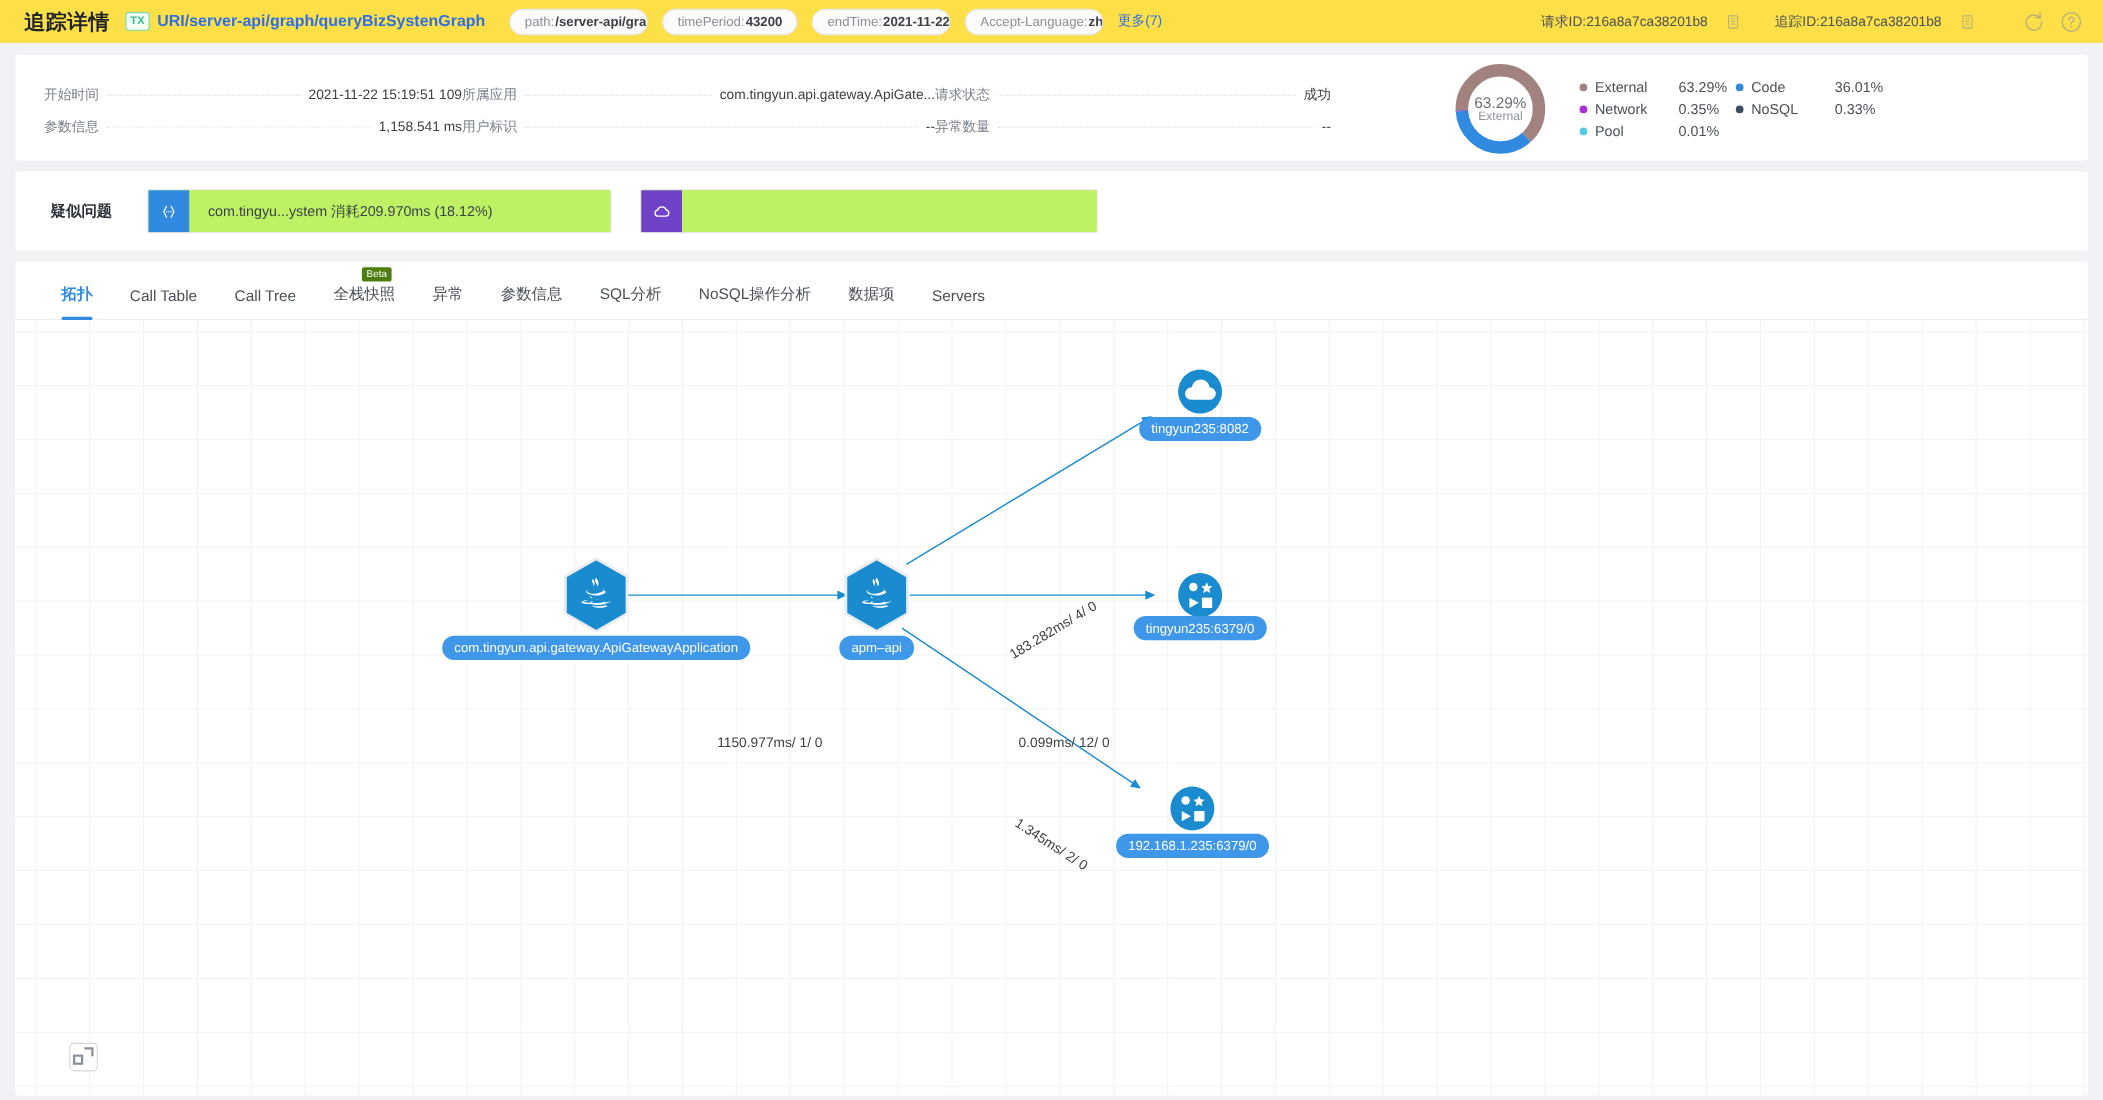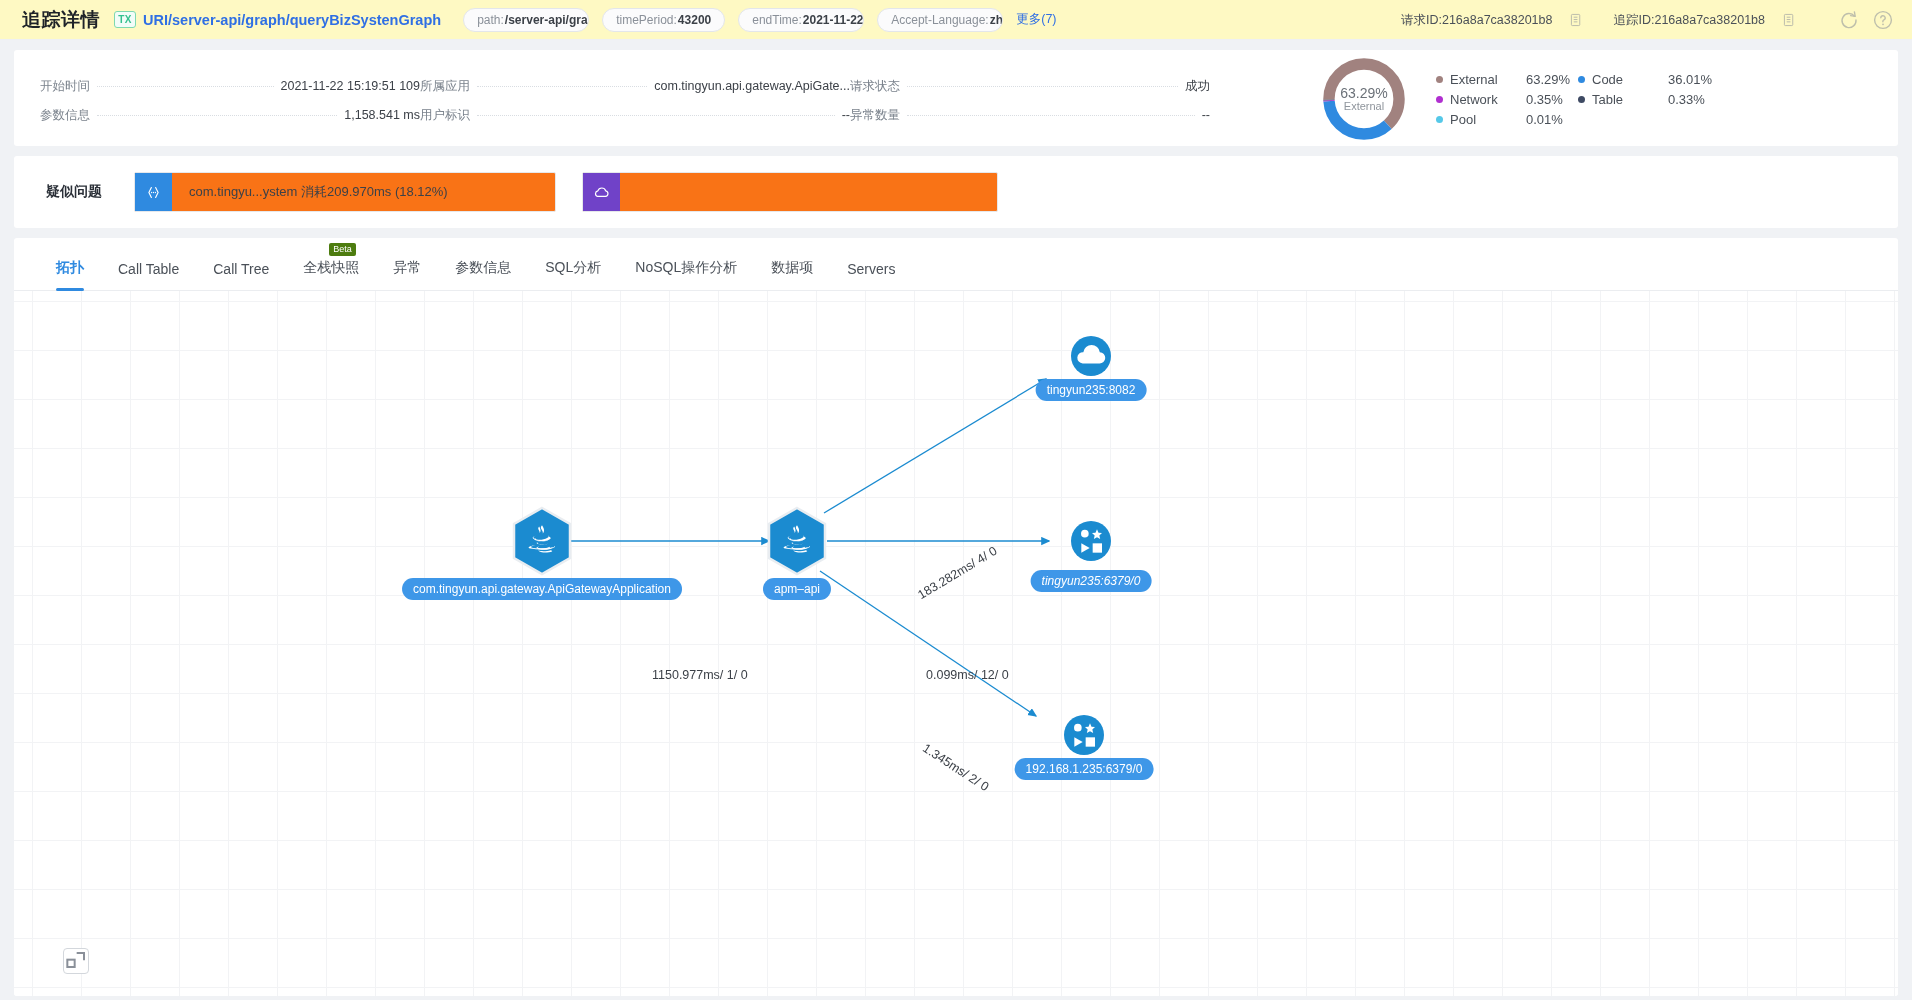--- a/index.html
+++ b/index.html
@@ -8,21 +8,21 @@
     width: 1912px; height: 1000px;
     background: #f0f2f5;
     font-family: "Liberation Sans", sans-serif;
     color: #333;
     overflow: hidden;
   }
   .page { width: 1912px; height: 1000px; position: relative; }
 
   
   .header {
-    height: 40px; background: #fef9c3;
+    height: 40px; background: #fde047;
     display: flex; align-items: center;
     padding: 0 22px;
     border-bottom: 1px solid #eef0f2;
     position: relative;
   }
   .header-title {
     font-size: 19px; font-weight: bold; color: #1f2329;
     letter-spacing: 0.5px; margin-right: 14px; white-space: nowrap;
   }
   .tx-badge {
@@ -104,21 +104,21 @@
 
   
   .suspect-card {
     margin: 10px 14px 0 14px; background: #fff;
     border-radius: 3px; height: 72px;
     display: flex; align-items: center; padding-left: 32px;
   }
   .suspect-title { font-size: 14px; font-weight: bold; color: #2b3038; margin-right: 32px; }
   .suspect-box {
     display: flex; height: 40px; border: 1px solid #e6e8eb;
-    border-radius: 2px; margin-right: 26px; background: #f97316;
+    border-radius: 2px; margin-right: 26px; background: #bef264;
   }
   .suspect-ico {
     width: 37px; display: flex; align-items: center; justify-content: center;
     color: #fff; flex: none; font-size: 13px;
   }
   .suspect-text {
     display: flex; align-items: center; padding: 0 17px;
     font-size: 13px; color: #3c4148; white-space: nowrap;
   }
   .sb1 { width: 422px; } .sb2 { width: 416px; }
@@ -315,21 +315,21 @@
           <span class="legend-name">Code</span>
           <span class="legend-val">36.01%</span>
         </div>
         <div class="legend-item">
           <span class="legend-dot" style="background:#b02fd0"></span>
           <span class="legend-name">Network</span>
           <span class="legend-val">0.35%</span>
         </div>
         <div class="legend-item">
           <span class="legend-dot" style="background:#3e4a63"></span>
-          <span class="legend-name">Table</span>
+          <span class="legend-name">NoSQL</span>
           <span class="legend-val">0.33%</span>
         </div>
         <div class="legend-item">
           <span class="legend-dot" style="background:#55c8e8"></span>
           <span class="legend-name">Pool</span>
           <span class="legend-val">0.01%</span>
         </div>
       </div>
     </div>
   </div>
@@ -449,21 +449,21 @@
 
       <div class="node" style="left:1057px; top:230px;">
         <div class="circnode">
           <svg viewBox="0 0 24 24" width="21" height="21">
             <circle cx="8.3" cy="7.6" r="2.3" fill="#fff"></circle>
             <path d="M15.6 5 L16.5 7 L18.6 7.2 L17 8.7 L17.5 10.8 L15.6 9.7 L13.7 10.8 L14.2 8.7 L12.6 7.2 L14.7 7 z" fill="#fff"></path>
             <path d="M6.2 13.4 L11.2 16.2 L6.2 19 z" fill="#fff"></path>
             <rect x="13" y="13.4" width="5.6" height="5.6" fill="#fff"></rect>
           </svg>
         </div>
-        <div class="node-label" style="top:49px;font-style:italic;">tingyun235:6379/0</div>
+        <div class="node-label" style="top:39px;">tingyun235:6379/0</div>
       </div>
 
       <div class="node" style="left:1050px; top:424px;">
         <div class="circnode">
           <svg viewBox="0 0 24 24" width="21" height="21">
             <circle cx="8.3" cy="7.6" r="2.3" fill="#fff"></circle>
             <path d="M15.6 5 L16.5 7 L18.6 7.2 L17 8.7 L17.5 10.8 L15.6 9.7 L13.7 10.8 L14.2 8.7 L12.6 7.2 L14.7 7 z" fill="#fff"></path>
             <path d="M6.2 13.4 L11.2 16.2 L6.2 19 z" fill="#fff"></path>
             <rect x="13" y="13.4" width="5.6" height="5.6" fill="#fff"></rect>
           </svg>

